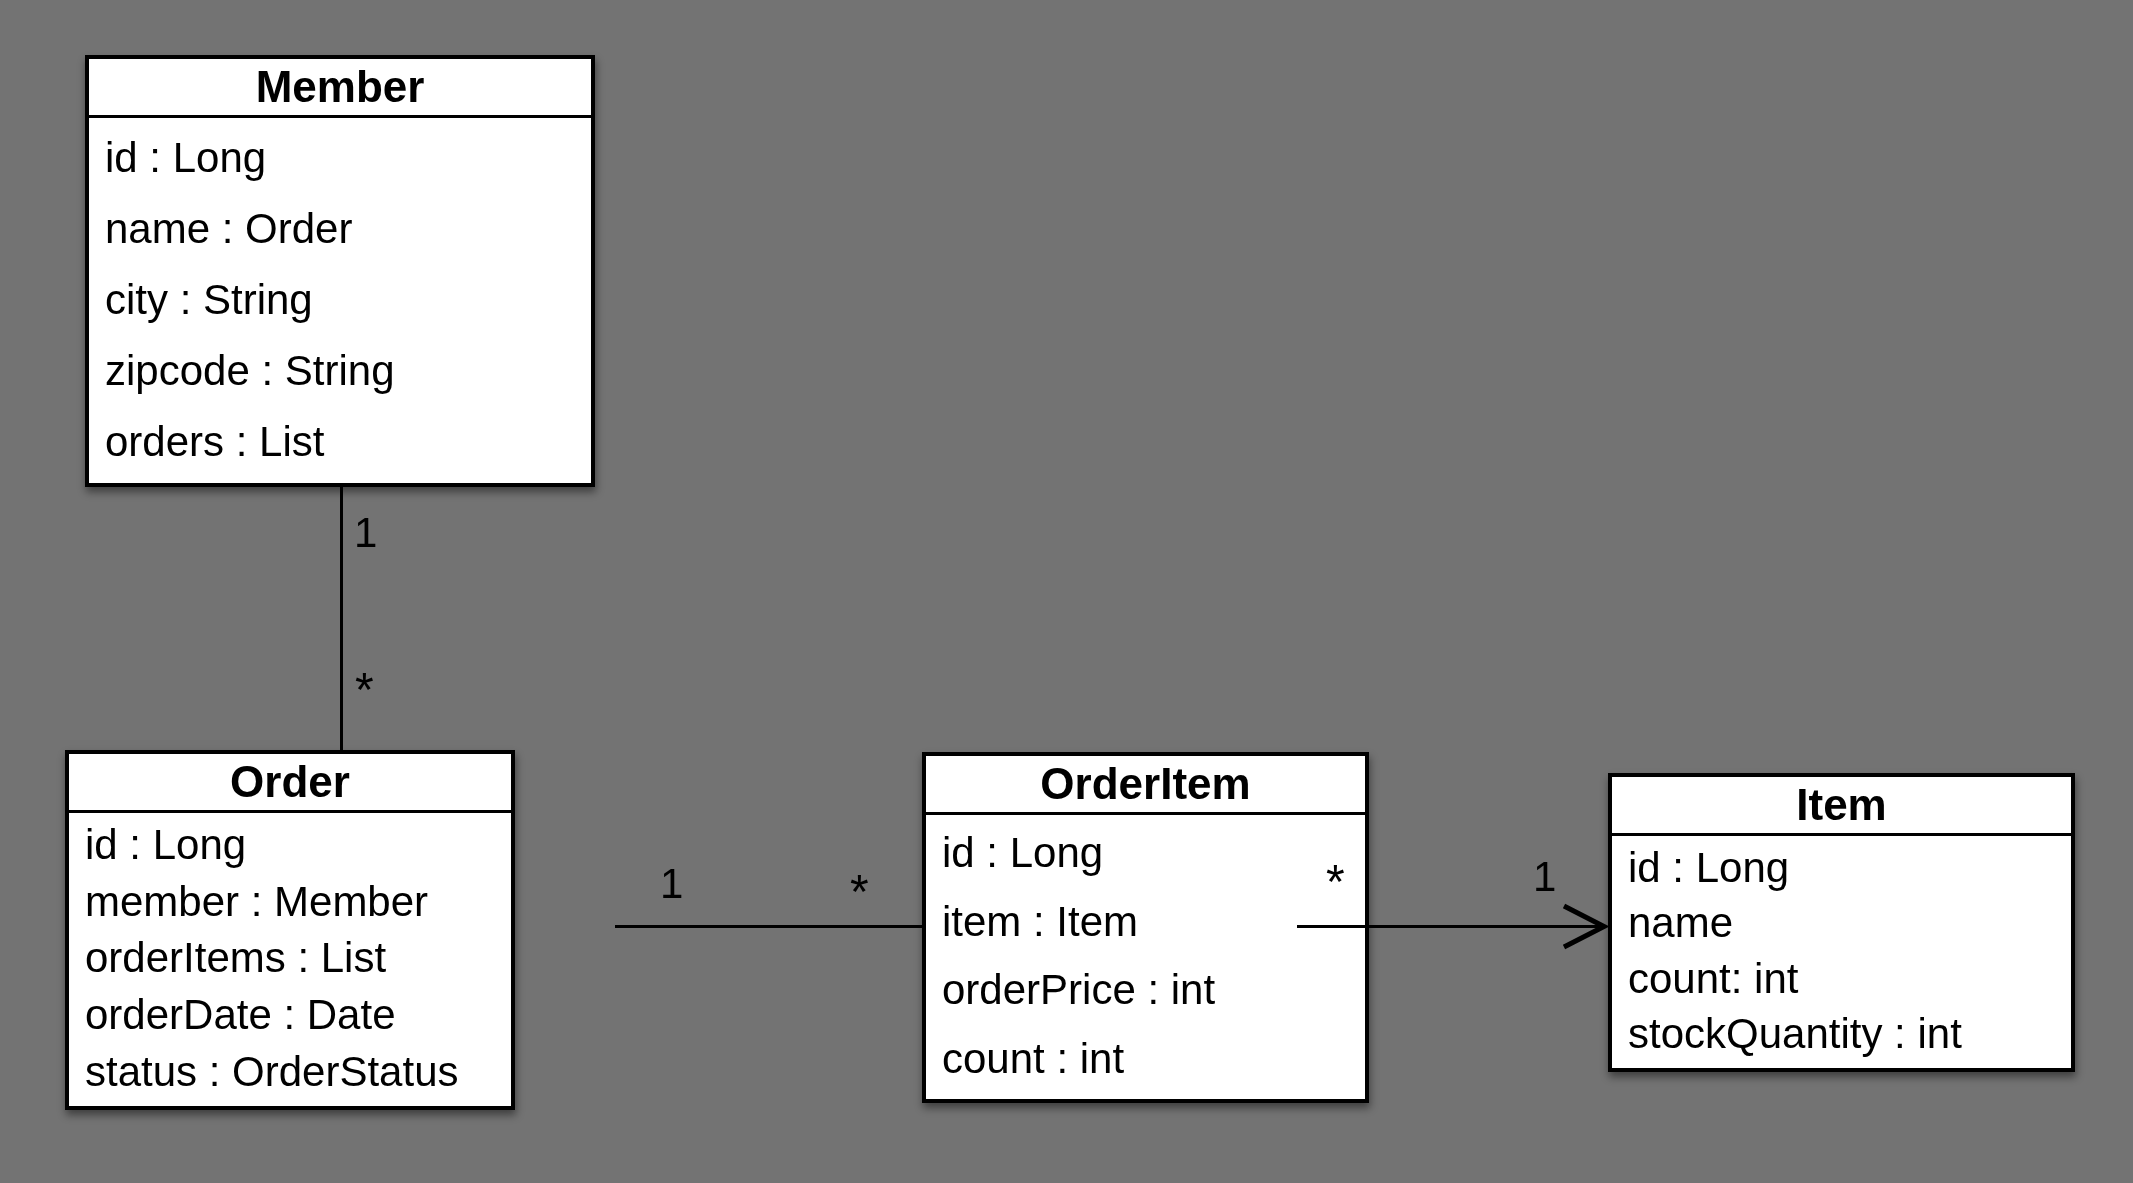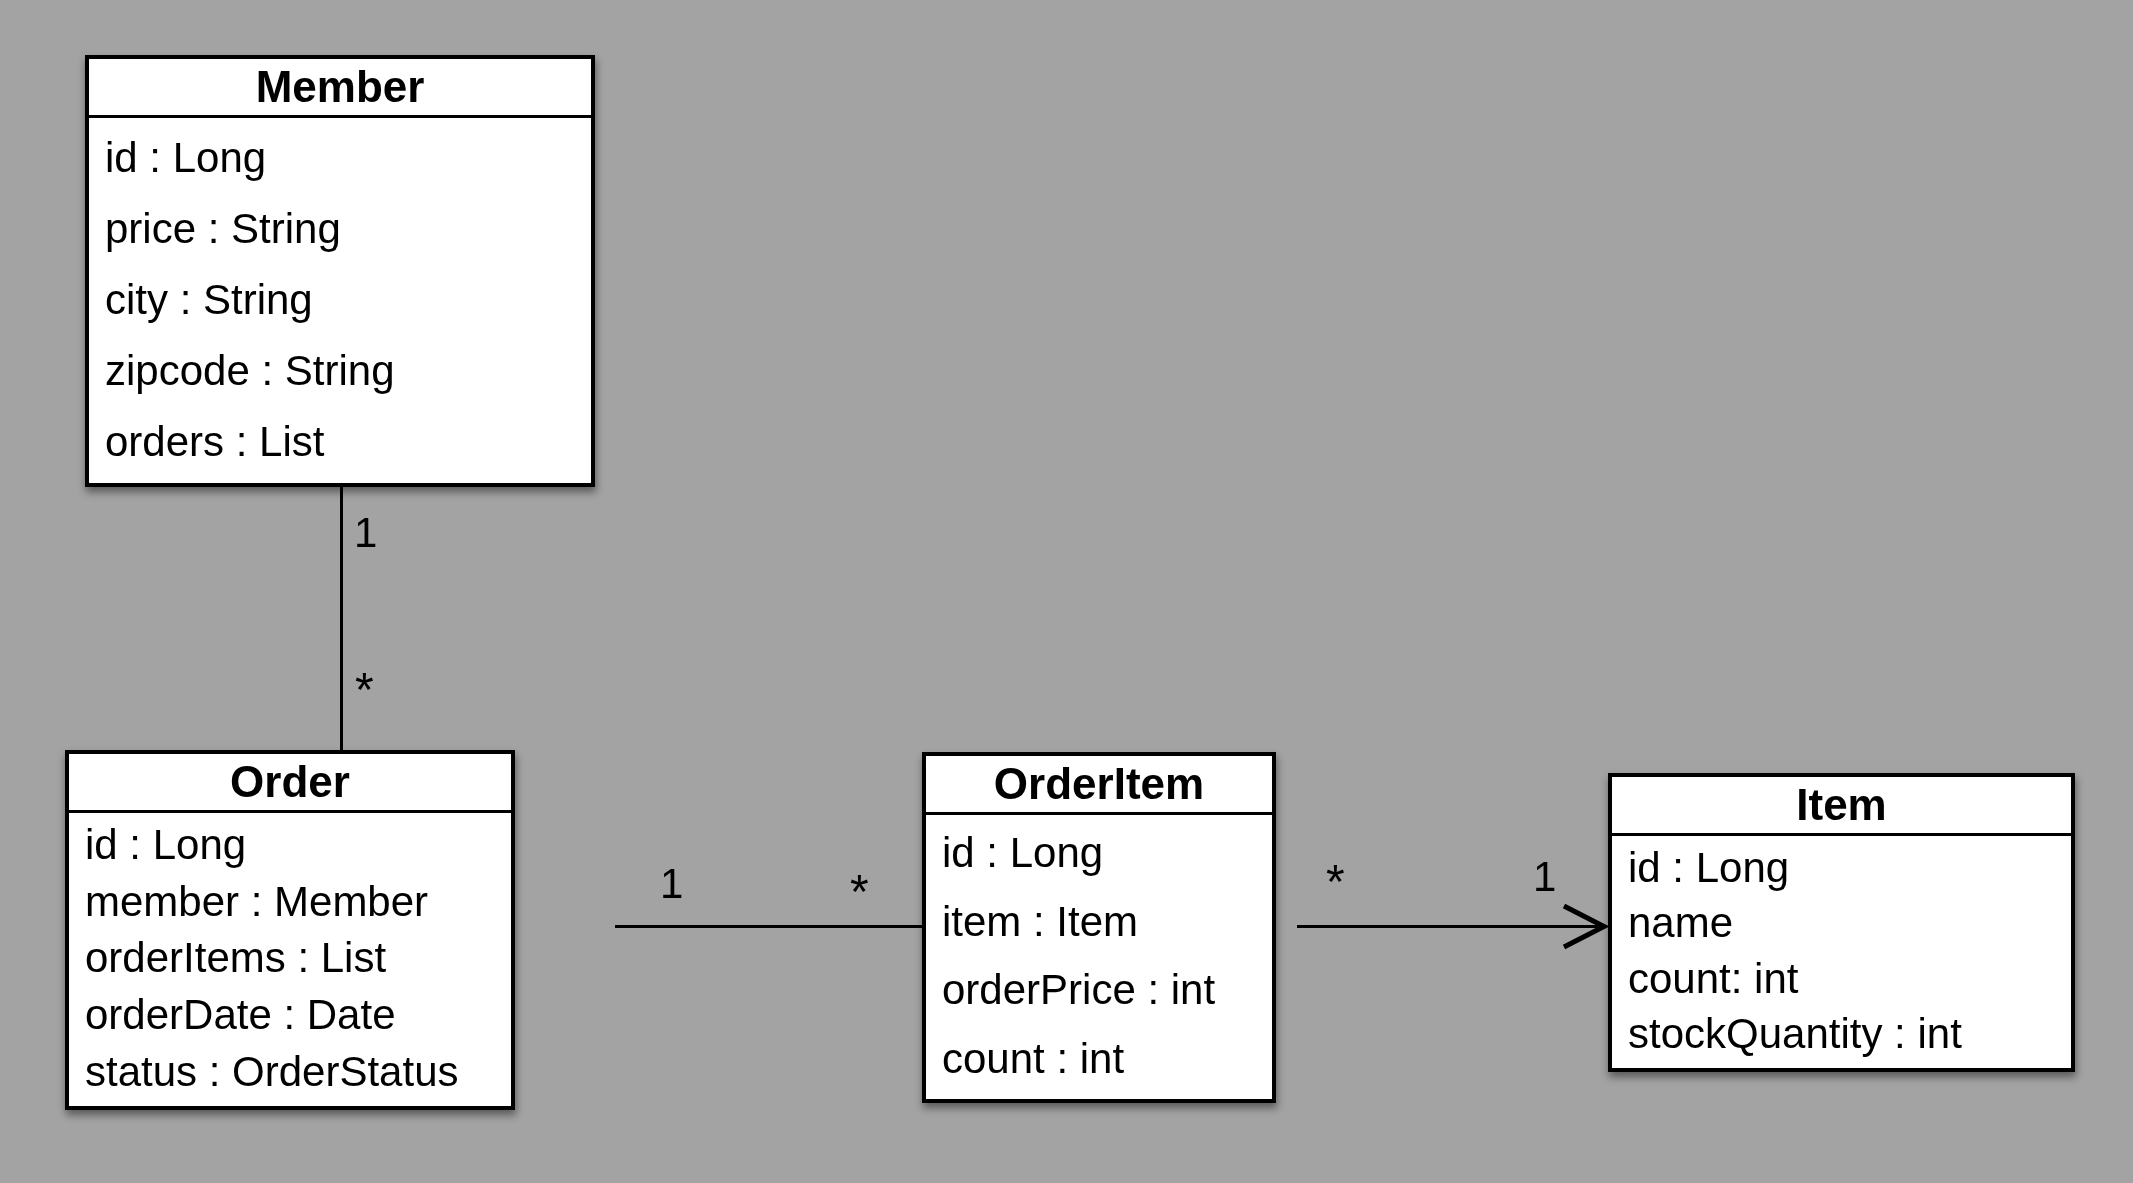--- a/index.html
+++ b/index.html
@@ -5,21 +5,21 @@
   html, body {
     margin: 0;
     padding: 0;
     background: #ffffff;
     font-family: "Liberation Sans", "DejaVu Sans", sans-serif;
   }
   .canvas {
     position: relative;
     width: 2133px;
     height: 1183px;
-    background: #a3a3a3;
+    background: #737373;
     overflow: hidden;
     color: #000000;
   }
   .class-box {
     position: absolute;
     box-sizing: border-box;
     background: #ffffff;
     border: 4px solid #000000;
     box-shadow: 1px 5px 8px rgba(0,0,0,0.45);
     display: flex;
@@ -74,39 +74,39 @@
 </style>
 </head>
 <body>
 
 <div class="canvas">
 
   <div class="class-box" style="left:85px; top:55px; width:510px; height:432px;">
     <div class="class-title">Member</div>
     <div class="class-attrs">
         <div class="attr-row">id : Long</div>
-        <div class="attr-row">price : String</div>
+        <div class="attr-row">name : Order</div>
         <div class="attr-row">city : String</div>
         <div class="attr-row">zipcode : String</div>
         <div class="attr-row bold">orders : List</div>
       </div>
   </div>
 
   <div class="class-box" style="left:65px; top:750px; width:450px; height:360px;">
     <div class="class-title">Order</div>
     <div class="class-attrs">
         <div class="attr-row">id : Long</div>
         <div class="attr-row bold">member : Member</div>
         <div class="attr-row bold">orderItems : List</div>
         <div class="attr-row">orderDate : Date</div>
         <div class="attr-row">status : OrderStatus</div>
       </div>
   </div>
 
-  <div class="class-box" style="left:922px; top:752px; width:354px; height:351px;">
+  <div class="class-box" style="left:922px; top:752px; width:447px; height:351px;">
     <div class="class-title">OrderItem</div>
     <div class="class-attrs">
         <div class="attr-row">id : Long</div>
         <div class="attr-row bold">item : Item</div>
         <div class="attr-row">orderPrice : int</div>
         <div class="attr-row">count : int</div>
       </div>
   </div>
 
   <div class="class-box" style="left:1608px; top:773px; width:467px; height:299px;">

